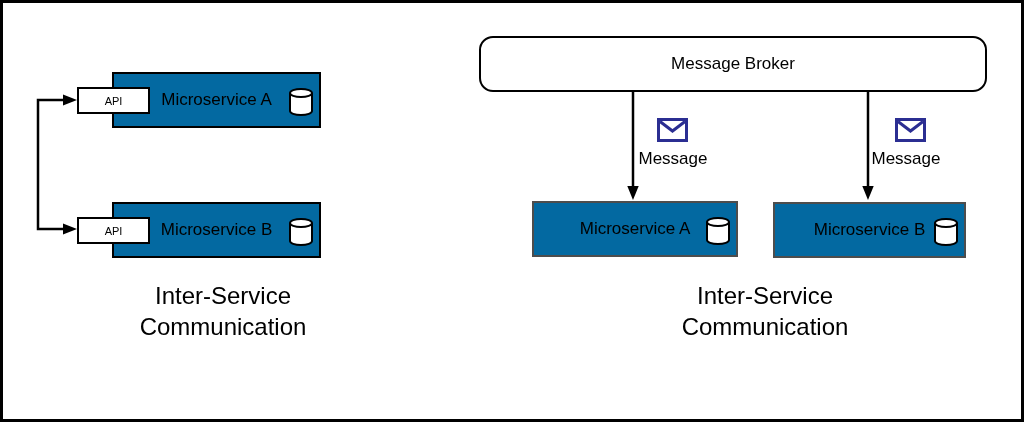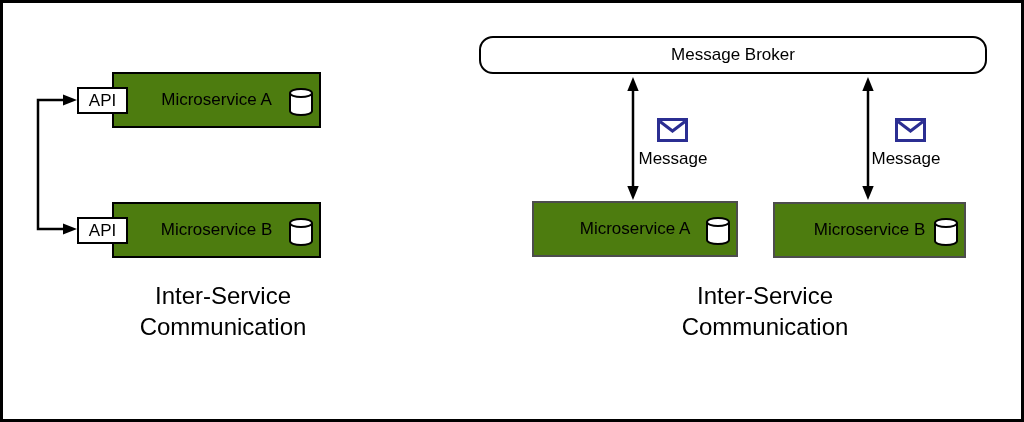--- a/index.html
+++ b/index.html
@@ -27,50 +27,50 @@
   .connectors {
     position: absolute;
     left: 0; top: 0;
     width: 1024px;
     height: 422px;
     z-index: 1;
   }
   .box {
     position: absolute;
     box-sizing: border-box;
-    background: #4d7c0f;
+    background: #0369a1;
     display: flex;
     align-items: center;
     justify-content: center;
     font-size: 17px;
     line-height: 1.1;
     z-index: 2;
   }
   .svc-sync { border: 2px solid #000000; width: 209px; height: 56px; left: 112px; }
   .svc-async { border: 2px solid #4d4d4d; height: 56px; }
   .api-box {
     position: absolute;
     box-sizing: border-box;
     background: #ffffff;
     border: 2px solid #000000;
-    width: 51px;
+    width: 73px;
     height: 27px;
     left: 77px;
     display: flex;
     align-items: center;
     justify-content: center;
-    font-size: 17px;
+    font-size: 11px;
     z-index: 3;
   }
   .broker {
     position: absolute;
     left: 479px;
     top: 36px;
     width: 508px;
-    height: 38px;
+    height: 56px;
     box-sizing: border-box;
     border: 2px solid #000000;
     border-radius: 14px;
     background: #ffffff;
     display: flex;
     align-items: center;
     justify-content: center;
     font-size: 17px;
     z-index: 2;
   }

